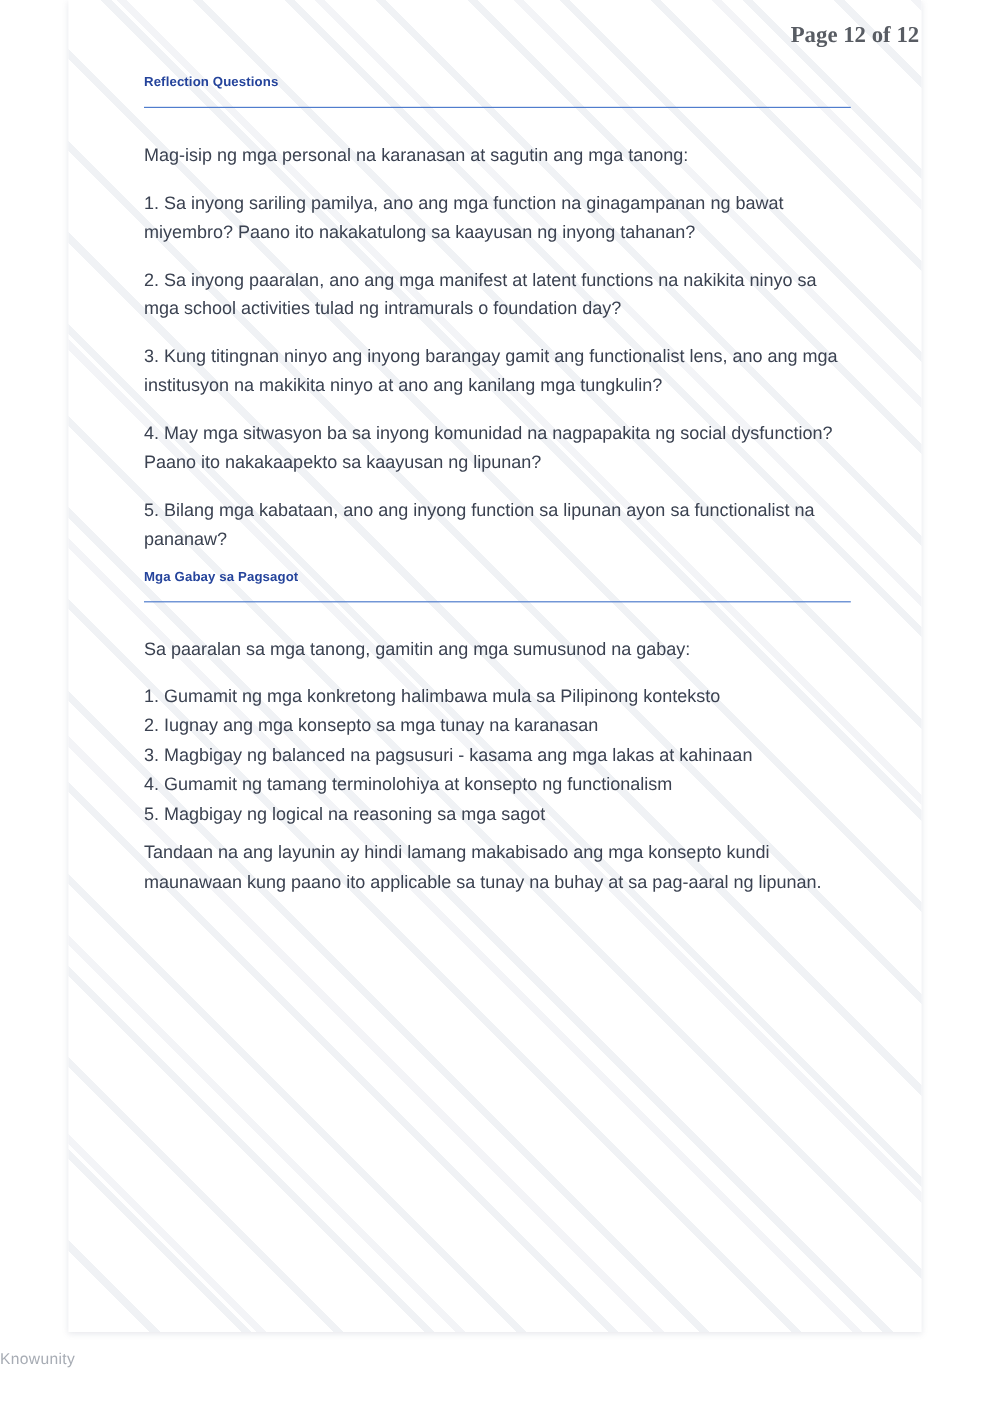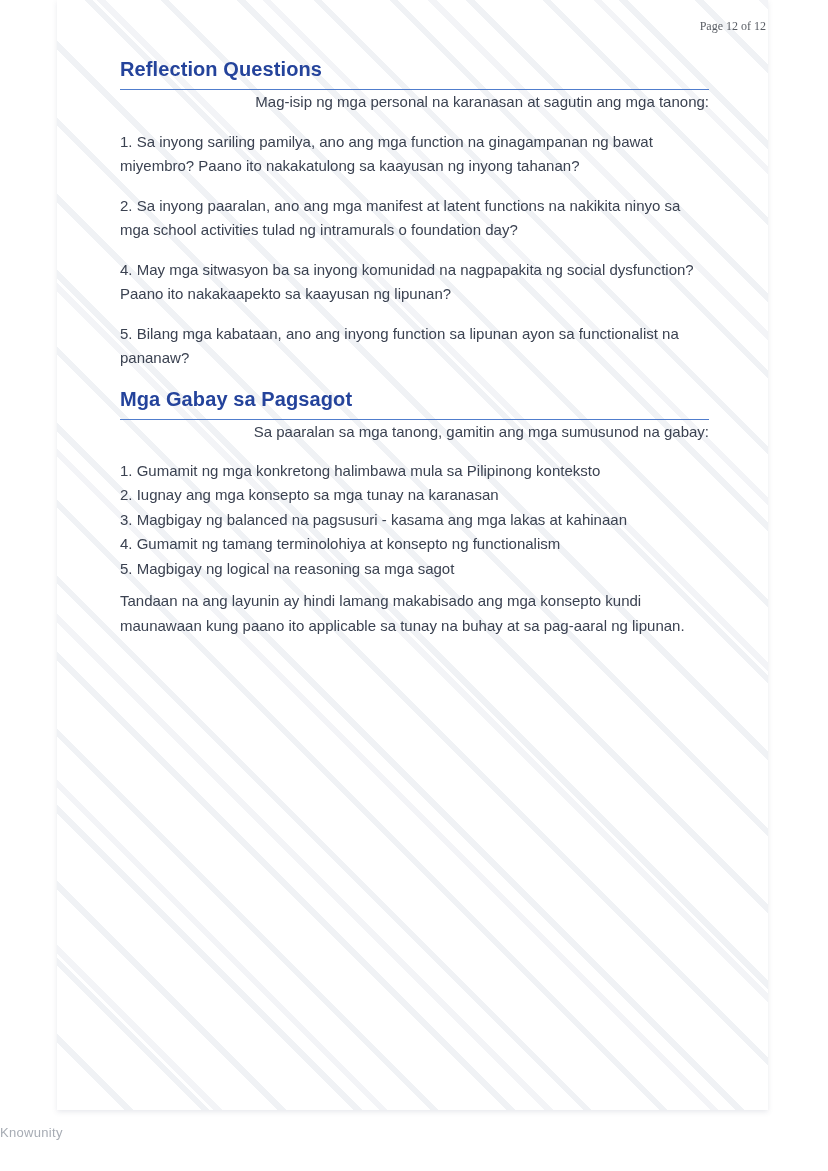--- a/index.html
+++ b/index.html
@@ -26,54 +26,55 @@
     background-image:
       repeating-linear-gradient(45deg, transparent 0px, transparent 48px, #f0f2f5 48px, #f0f2f5 54px),
       repeating-linear-gradient(45deg, transparent 0px, transparent 111px, #f3f4f7 111px, #f3f4f7 117px);
     box-shadow: 0 2px 5px rgba(110, 120, 140, 0.16);
   }
   .page-indicator {
     position: absolute;
     top: 19px;
     right: 2px;
     font-family: "Liberation Serif", "DejaVu Serif", serif;
-    font-size: 12px;
+    font-size: 19px;
     color: #585c63;
+    font-weight: bold;
   }
   .content {
     padding-left: 63px;
     padding-right: 59px;
   }
   h2.section-heading {
     margin: 0;
-    font-size: 20px;
+    font-size: 11px;
     font-weight: 700;
     line-height: 21px;
     color: #24439b;
     letter-spacing: 0.1px;
   }
   h2.first {
     margin-top: 59px;
   }
   h2.second {
-    margin-top: 18px;
+    margin-top: 8px;
   }
   .rule {
     height: 0;
     border-bottom: 1.4px solid #507dcd;
     margin-top: 9px;
   }
   p {
     margin: 0;
     font-size: 15px;
     line-height: 24.5px;
     color: #3b4251;
   }
   p.intro {
-    text-align: right;
+    margin-top: 28px;
   }
   p.q {
     margin-top: 15px;
   }
   .guide-list {
     margin-top: 15px;
   }
   .guide-item {
     font-size: 15px;
     line-height: 24.4px;
@@ -105,20 +106,21 @@
 
     <div class="content">
 
       <h2 class="section-heading first">Reflection Questions</h2>
       <div class="rule"></div>
 
       <p class="intro">Mag-isip ng mga personal na karanasan at sagutin ang mga tanong:</p>
 
       <p class="q">1. Sa inyong sariling pamilya, ano ang mga function na ginagampanan ng bawat miyembro? Paano ito nakakatulong sa kaayusan ng inyong tahanan?</p>
       <p class="q">2. Sa inyong paaralan, ano ang mga manifest at latent functions na nakikita ninyo sa mga school activities tulad ng intramurals o foundation day?</p>
+      <p class="q">3. Kung titingnan ninyo ang inyong barangay gamit ang functionalist lens, ano ang mga institusyon na makikita ninyo at ano ang kanilang mga tungkulin?</p>
       <p class="q">4. May mga sitwasyon ba sa inyong komunidad na nagpapakita ng social dysfunction? Paano ito nakakaapekto sa kaayusan ng lipunan?</p>
       <p class="q">5. Bilang mga kabataan, ano ang inyong function sa lipunan ayon sa functionalist na pananaw?</p>
 
       <h2 class="section-heading second">Mga Gabay sa Pagsagot</h2>
       <div class="rule"></div>
 
       <p class="intro">Sa paaralan sa mga tanong, gamitin ang mga sumusunod na gabay:</p>
 
       <div class="guide-list">
         <div class="guide-item">1. Gumamit ng mga konkretong halimbawa mula sa Pilipinong konteksto</div>

